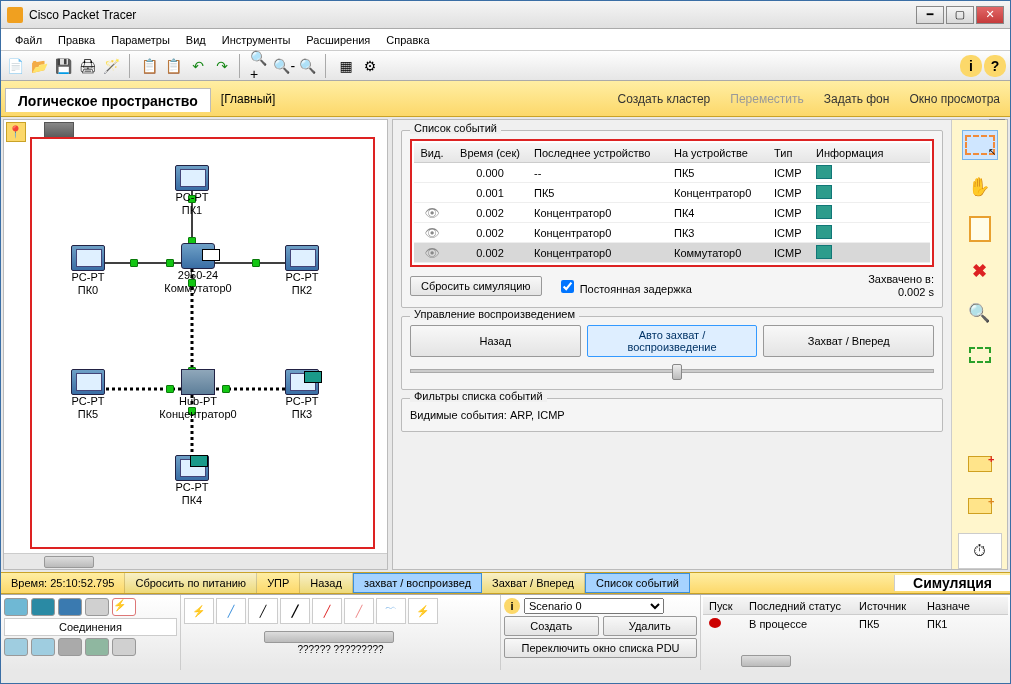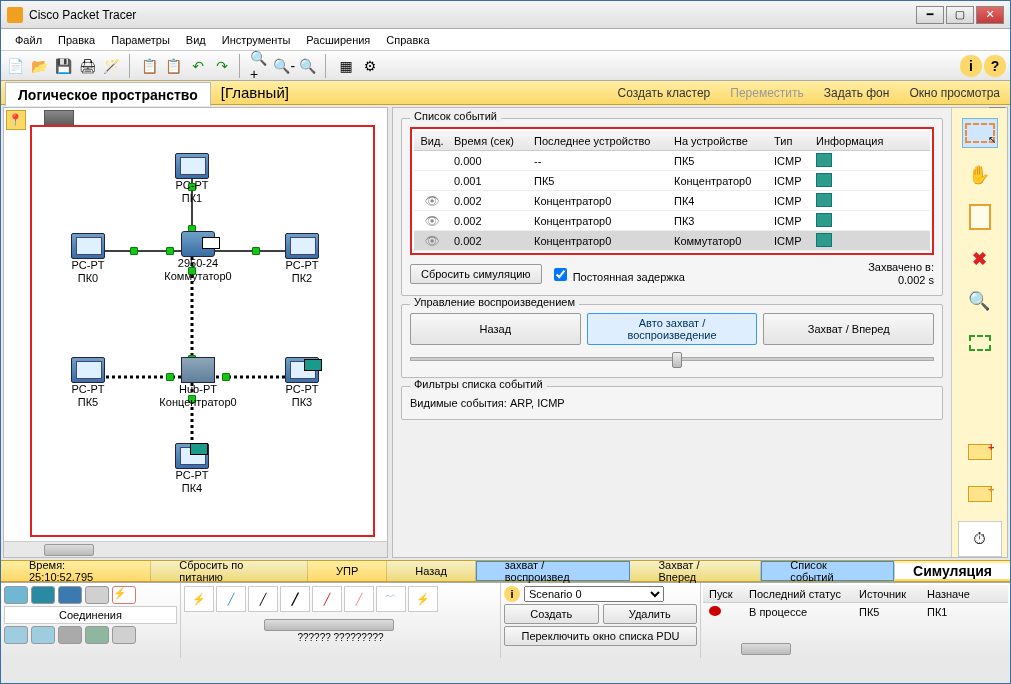--- a/index.html
+++ b/index.html
@@ -9,26 +9,26 @@
   .cisco-icon { width: 16px; height: 16px; background: #f0a020; border-radius: 2px; }
   .title-text { font-size: 12px; }
   .win-btns { display: flex; gap: 2px; }
   .wbtn { width: 28px; height: 18px; border: 1px solid #888; background: linear-gradient(#f5f5f5,#d8d8d8); display:flex; align-items:center; justify-content:center; font-size:11px; }
   .wbtn.close { background: linear-gradient(#e26868,#c53a3a); color:#fff; }
   .menubar { height: 22px; background: #fff; display: flex; align-items: center; padding: 0 6px; border-bottom: 1px solid #ccc; }
   .menubar span { padding: 2px 8px; cursor: default; }
   .toolbar { height: 30px; background: linear-gradient(#fefefe,#e6e6e6); border-bottom: 1px solid #aaa; display: flex; align-items: center; padding: 0 4px; gap: 2px; }
   .tbtn { width: 22px; height: 22px; border: 1px solid transparent; display:flex; align-items:center; justify-content:center; font-size:14px; }
   .tsep { width: 4px; height: 24px; border-left: 1px solid #aaa; margin: 0 4px; }
-  .yellowbar { height: 24px; background: linear-gradient(#ffeea3,#fcd86a); border-bottom: 1px solid #c9a227; display: flex; align-items: center; }
+  .yellowbar { height: 36px; background: linear-gradient(#ffeea3,#fcd86a); border-bottom: 1px solid #c9a227; display: flex; align-items: center; }
   .workspace-tab { font-weight: bold; font-size: 14px; padding: 0 12px; background:#fff; border:1px solid #bbb; border-bottom:none; height:24px; line-height:24px; margin-left:4px; margin-top:2px; }
   .yellowbar .mid { flex:1; display:flex; align-items:center; }
   .ybtn { padding: 2px 10px; color:#333; font-size:12px; }
   .ybtn.gray { color:#999; }
-  .brack { padding: 2px 10px; font-size:15px; }
+  .brack { padding: 2px 10px; font-size:12px; }
   .main { display:flex; height: 455px; }
   .left-area { width: 385px; background:#fff; border:1px solid #bbb; margin:2px; position:relative; display:flex; flex-direction:column; }
   .topology { flex:1; border:2px solid #d22; margin:17px 12px 4px 26px; position:relative; background:#fff; overflow:hidden; }
   .dev { position:absolute; width:60px; text-align:center; font-size:10px; line-height:1.2; }
   .dev .ic { width:34px; height:26px; margin:0 auto; }
   .pc-ic { background: linear-gradient(#6ea0c6,#3a6ea5); border:1px solid #224; border-radius:2px; position:relative; }
   .pc-ic::after { content:""; position:absolute; left:4px; top:3px; width:24px; height:16px; background:#dff0ff; border:1px solid #447; }
   .sw-ic { background: linear-gradient(#6ea0c6,#3a6ea5); border:1px solid #224; border-radius:3px; }
   .hub-ic { background: linear-gradient(#8fa7ba,#5e7f9a); border:1px solid #224; }
   .topology svg.links { position:absolute; left:0; top:0; }
@@ -52,40 +52,40 @@
   .simtab { width:44px; height:36px; background:#fff; border:1px solid #ccc; display:flex; align-items:center; justify-content:center; font-size:16px; }
   .panel-area { flex:1; padding: 10px 64px 8px 8px; }
   .grp { border:1px solid #bbb; background:#f5f5f5; margin-bottom:8px; padding:8px; border-radius:2px; position:relative; }
   .grp .title { position:absolute; top:-9px; left:8px; background:#f0f0f0; padding:0 4px; font-size:11px; }
   .event-table { border:2px solid #d22; padding:2px; background:#fff; }
   .etrow { display:flex; height:20px; align-items:center; border-bottom:1px solid #eee; }
   .etrow.hdr { background:linear-gradient(#f6f6f6,#e6e6e6); border-bottom:1px solid #ccc; }
   .etrow.sel { background:#d8d8d8; }
   .etrow > div { padding:0 4px; overflow:hidden; white-space:nowrap; }
   .c-vid { width:36px; text-align:center; }
-  .c-time { width:80px; text-align:left; }
+  .c-time { width:80px; text-align:center; }
   .c-last { width:140px; }
   .c-at { width:100px; }
   .c-type { width:42px; }
   .c-info { width:26px; }
   .sq { display:inline-block; width:16px; height:14px; background:#2d9c8c; border:1px solid #177; }
   .eye { font-size:12px; color:#888; }
-  .actionrow { display:flex; align-items:center; gap:8px; margin-top:6px; }
+  .actionrow { display:flex; align-items:center; gap:15px; margin-top:6px; }
   .btn { background:linear-gradient(#f8f8f8,#e4e4e4); border:1px solid #999; padding:3px 10px; border-radius:2px; cursor:pointer; }
   .btn.blue { border-color:#3399ff; background:#deeeff; color:#003366; }
   .cap { margin-left:auto; text-align:right; font-size:11px; line-height:1.2; }
   .play3 { display:flex; gap:6px; justify-content:center; }
   .play3 .btn { flex:1; text-align:center; }
   .slider { height:20px; display:flex; align-items:center; justify-content:center; margin-top:4px; }
   .slidertrack { width:100%; height:4px; background:#ccc; border:1px solid #aaa; position:relative; }
   .sliderhandle { position:absolute; left:50%; top:-6px; width:10px; height:16px; background:linear-gradient(#eee,#bbb); border:1px solid #888; border-radius:2px; }
   .filtbtns { display:flex; gap:6px; margin-top:4px; }
   .filtbtns .btn { flex:1; text-align:center; }
   .footer-yellow { height: 22px; background: linear-gradient(#ffeea3,#fcd86a); border-top:1px solid #c9a227; border-bottom:1px solid #c9a227; display:flex; align-items:center; font-size:11px; }
-  .fyitem { padding:0 28px; border-right:1px solid rgba(0,0,0,0.15); height:100%; display:flex; align-items:center; }
+  .fyitem { padding:0 10px; border-right:1px solid rgba(0,0,0,0.15); height:100%; display:flex; align-items:center; }
   .fyitem.btnlike { background:linear-gradient(#f8f0c8,#eeda7a); }
   .fyitem.blue { background:#a6d3ff; border:1px solid #3b8fdb; }
   .simlabel { font-weight:bold; font-size:14px; padding:0 18px; background:linear-gradient(#fff,#fff); border-left:1px solid #ccc; }
   .bottom { height: 76px; display:flex; border-top:1px solid #aaa; background:linear-gradient(#fff,#e8e8e8); }
   .palette { width:180px; display:flex; flex-direction:column; padding:3px; border-right:1px solid #ccc; }
   .palrow { display:flex; gap:3px; }
   .palitem { width:24px; height:18px; border:1px solid #999; border-radius:3px; }
   .palname { text-align:center; border:1px solid #ccc; margin:2px 0; background:#fff; font-size:11px; padding:2px 15px; }
   .connectors { width:320px; border-right:1px solid #ccc; padding:3px; }
   .connrow { display:flex; gap:2px; height:28px; }

